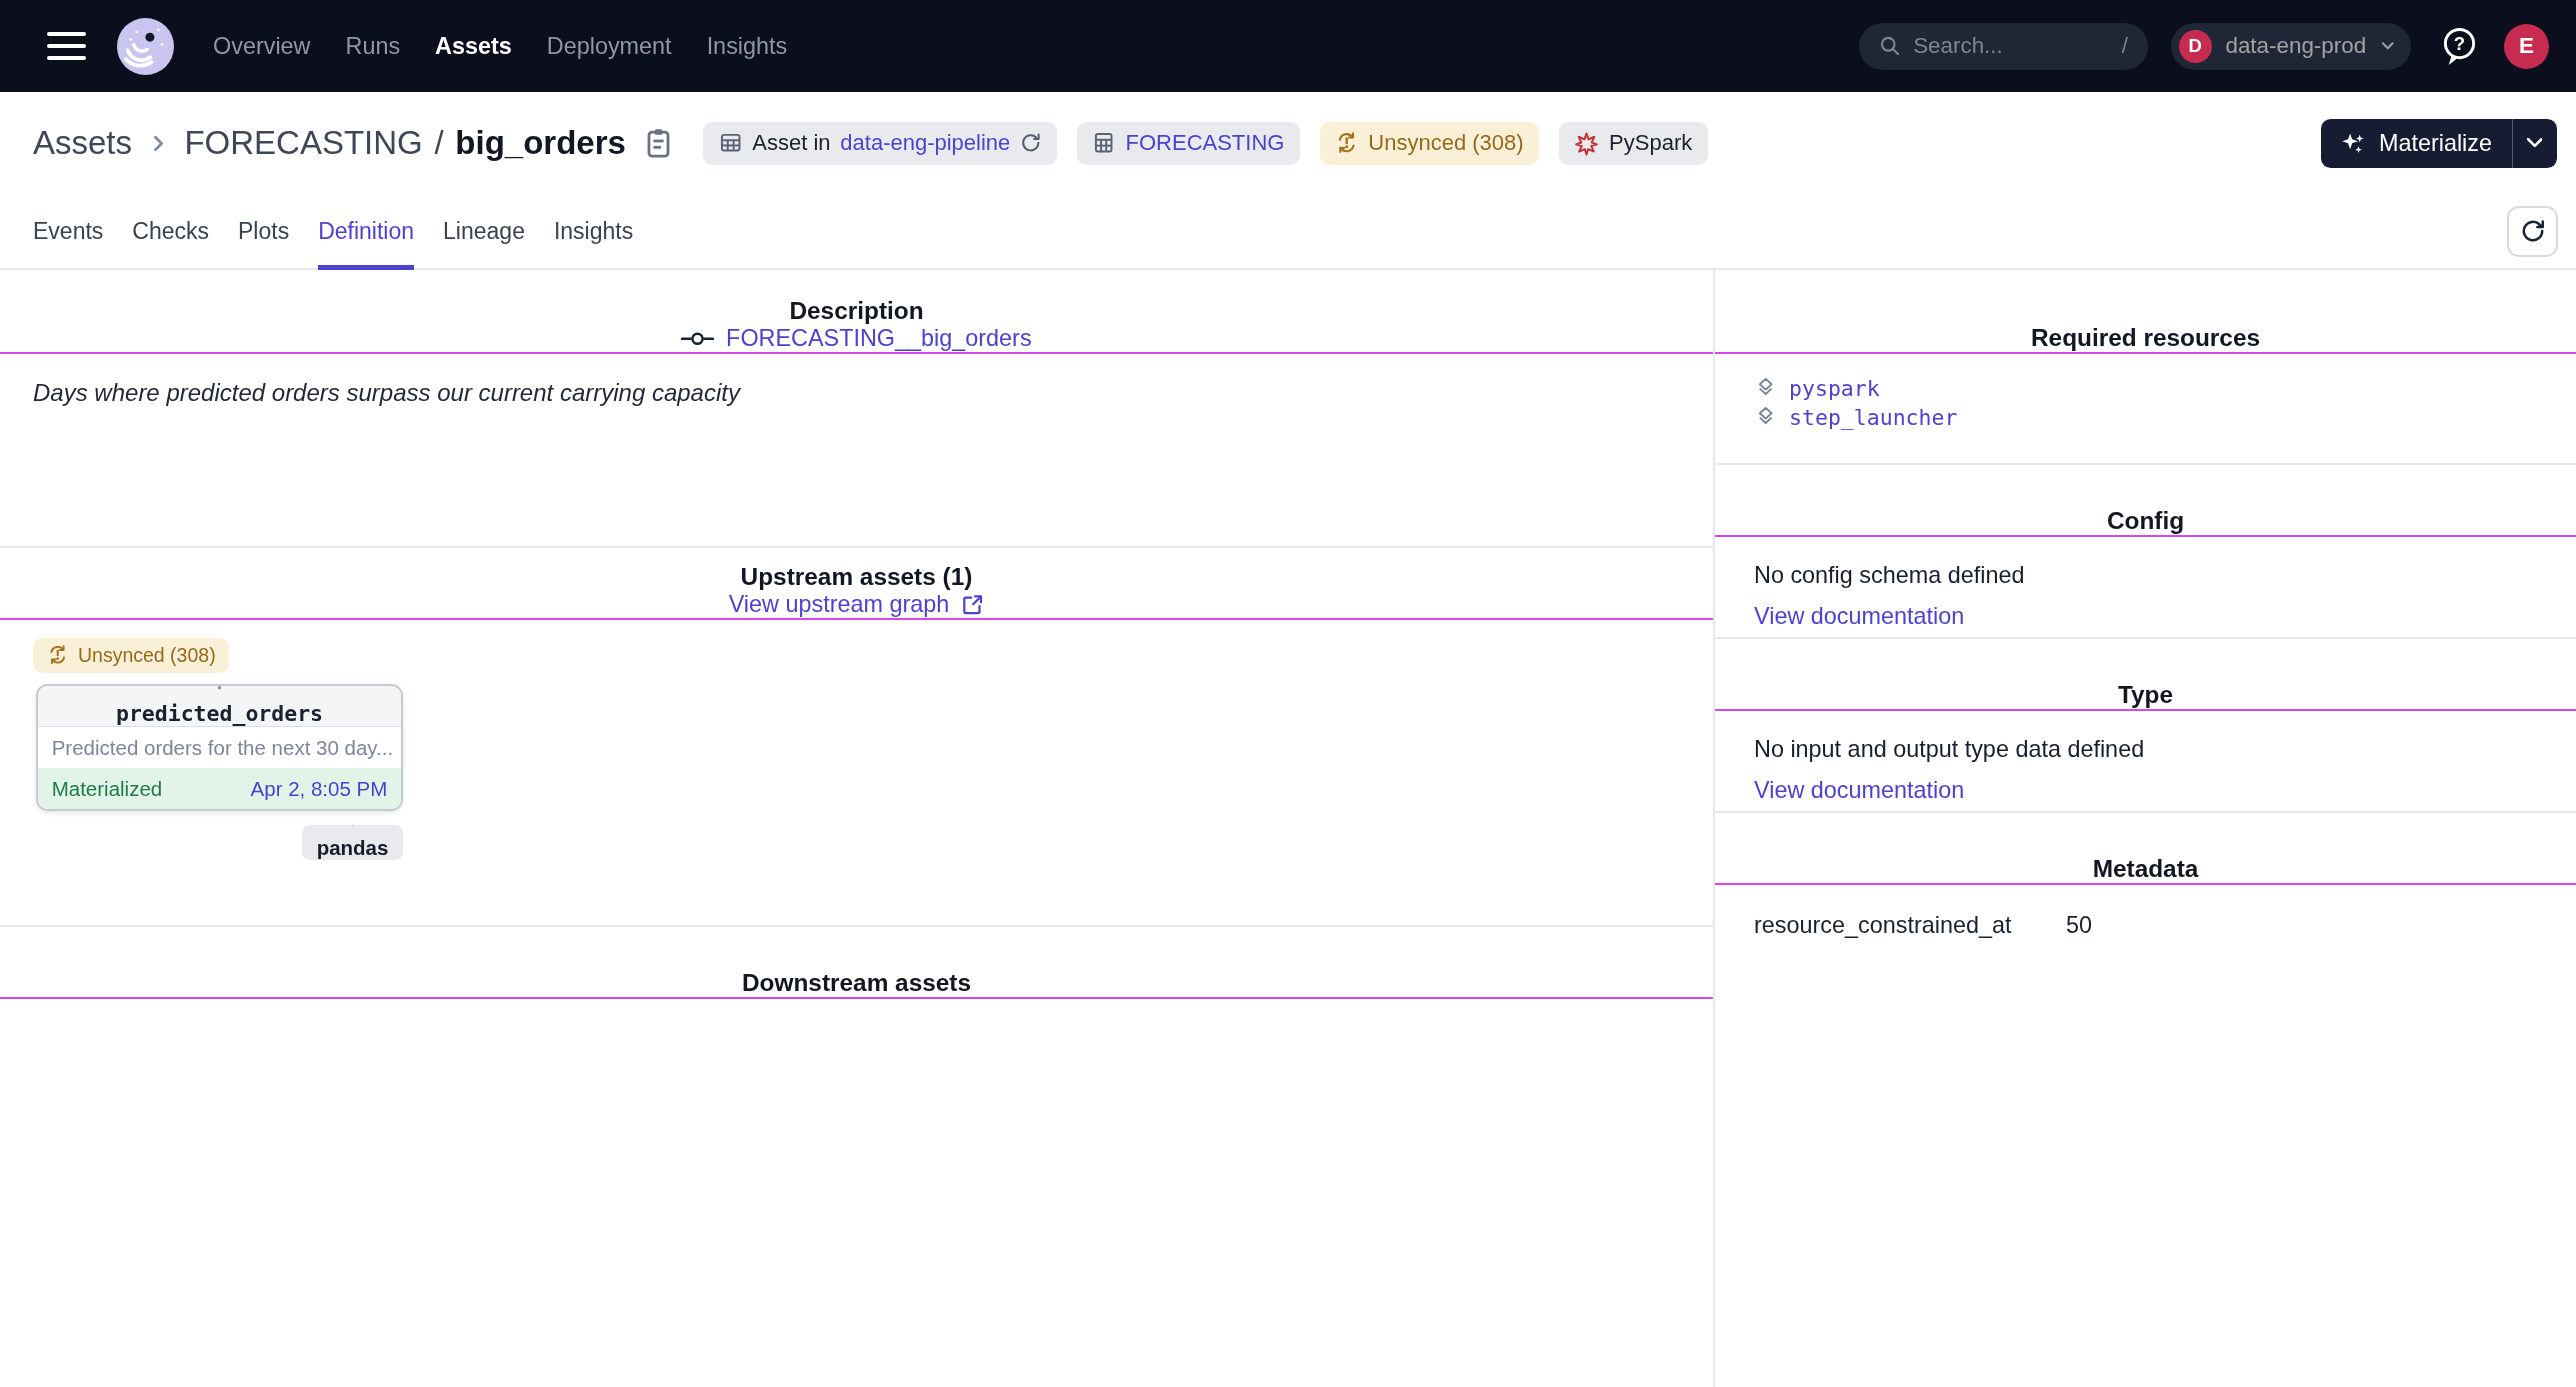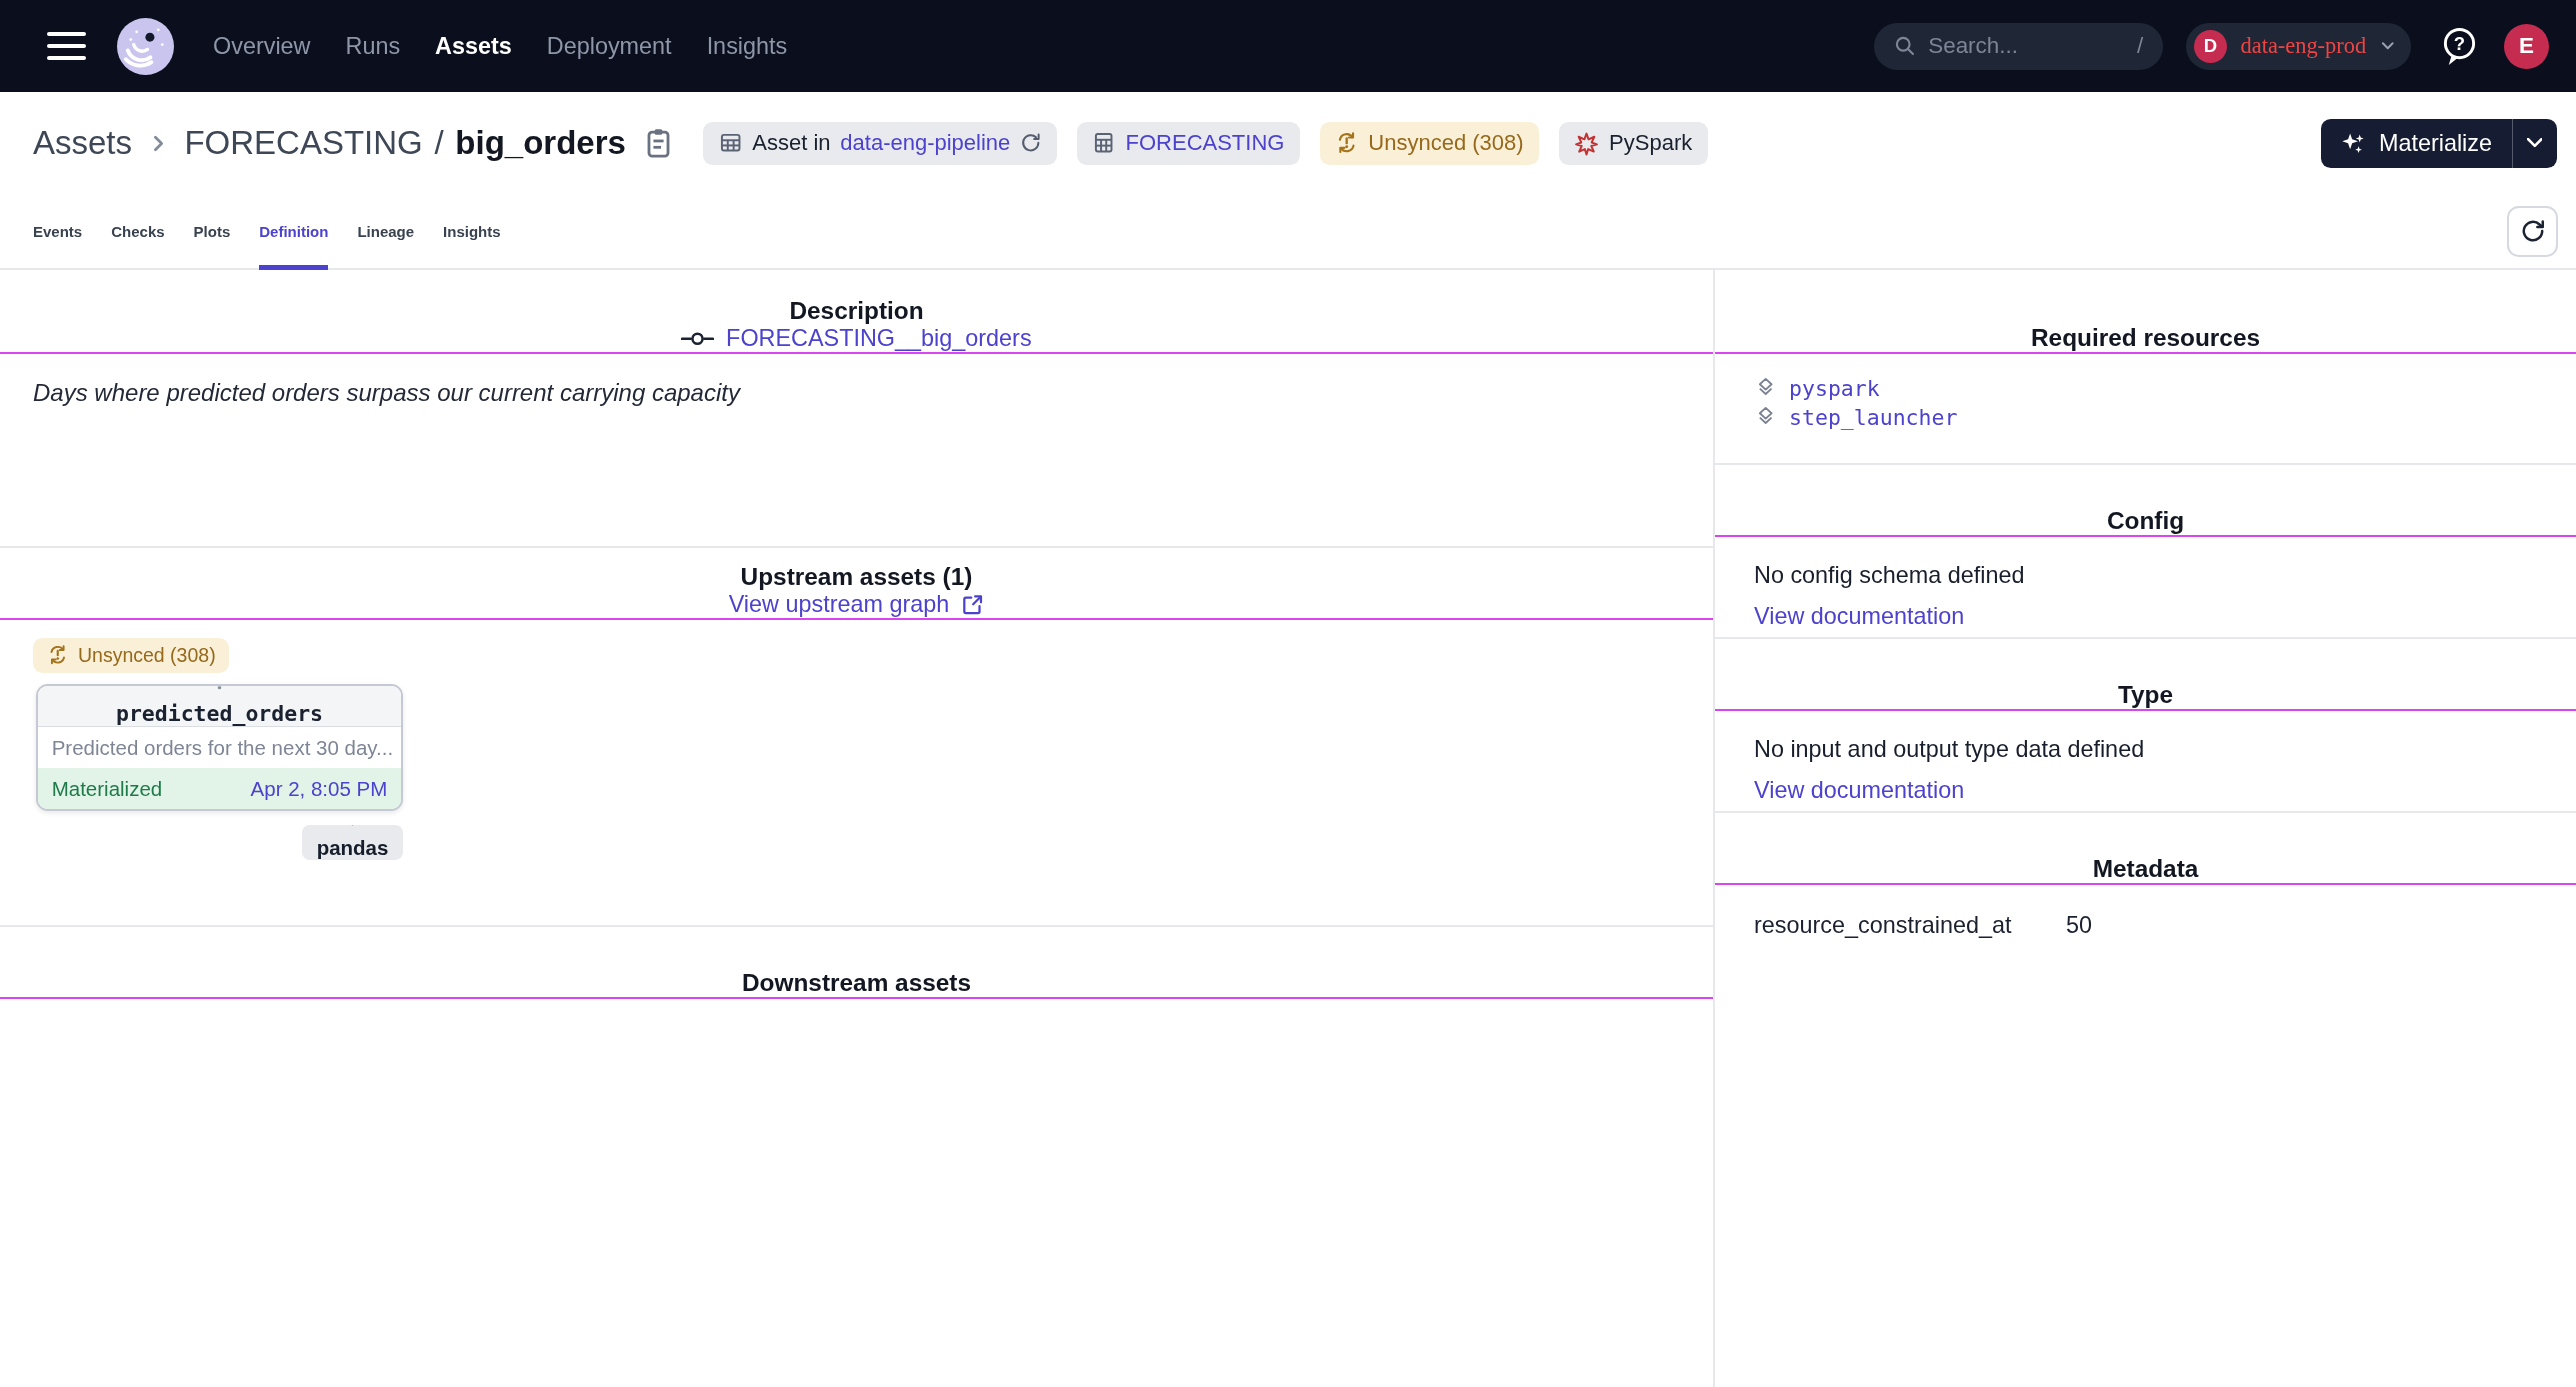--- a/index.html
+++ b/index.html
@@ -32,21 +32,21 @@
   .search-pill input::placeholder { color:#7D8596; }
   .search-slash { color:#7D8596; font-size:22.4px; }
   .deploy-chip {
     display:flex; align-items:center; height:47px; background:#1F2736; border-radius:25px;
     margin-left:23.4px; padding:0 13.7px 0 7.8px; cursor:pointer;
   }
   .deploy-initial {
     width:33px; height:33px; border-radius:50%; background:#C62B50; color:#fff;
     display:flex; align-items:center; justify-content:center; font-size:18.5px; font-weight:700;
   }
-  .deploy-name { color:#ef4444; font-size:22.4px; font-weight:500; margin:0 11.7px 0 13.7px;font-family:Liberation Serif, serif; }
+  .deploy-name { color:#a3a3a3; font-size:22.4px; font-weight:500; margin:0 11.7px 0 13.7px; }
   .help-btn { margin-left:29px; cursor:pointer; display:flex; }
   .avatar {
     margin-left:25px; width:45px; height:45px; border-radius:50%; background:#C62B50;
     color:#fff; display:flex; align-items:center; justify-content:center;
     font-size:22.4px; font-weight:700; cursor:pointer;
   }
 
   
   .crumb-row { height:102px; display:flex; align-items:center; padding:0 19.5px 0 33px; background:#fff; }
   .crumb { display:flex; align-items:center; font-size:33px; }
@@ -67,22 +67,22 @@
     margin-left:auto; display:flex; align-items:stretch; height:49px; border-radius:9.8px;
     overflow:hidden; background:#161D32; color:#fff; cursor:pointer;
   }
   .materialize-main { display:flex; align-items:center; gap:11.7px; padding:0 19.5px; font-size:23.4px; font-weight:500; }
   .materialize-caret { width:45px; display:flex; align-items:center; justify-content:center; border-left:1px solid rgba(255,255,255,0.28); }
 
   
   .tabs-row { height:76px; border-bottom:2px solid #E7E8EC; display:flex; align-items:center; padding:0 17.6px 0 33px; }
   .tabs { display:flex; gap:29px; height:100%; }
   .tab {
-    display:flex; align-items:center; height:100%; position:relative; font-size:15px;
-    color:#39424F; text-decoration:none; font-weight:700;
+    display:flex; align-items:center; height:100%; position:relative; font-size:23px;
+    color:#39424F; text-decoration:none; font-weight:400;
   }
   .tab.active { color:#4C42CE; }
   .tab.active::after { content:""; position:absolute; left:0; right:0; bottom:-2px; height:4.9px; background:#4C42CE; }
   .refresh-btn {
     margin-left:auto; width:51px; height:51px; border:2px solid #D6D9DF; border-radius:11.7px;
     background:#fff; display:flex; align-items:center; justify-content:center; cursor:pointer;
   }
 
   
   .content { display:flex; height:1117px; }

